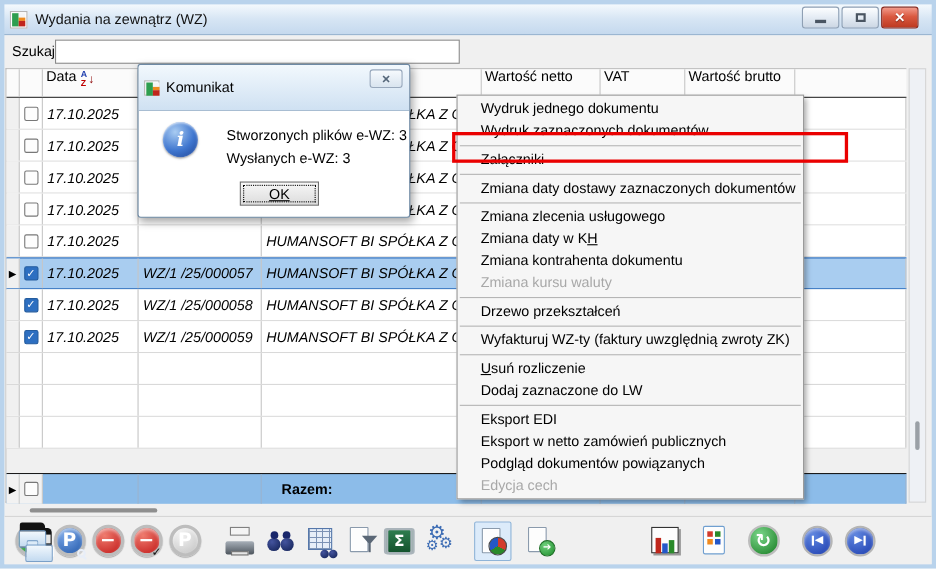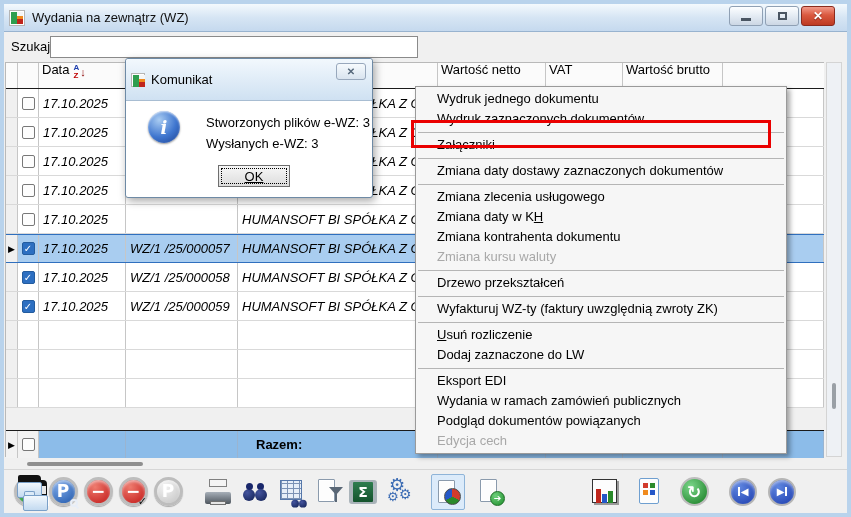--- a/index.html
+++ b/index.html
@@ -80,21 +80,21 @@
     color:#fff; font-family:"DejaVu Serif",serif; font-style:italic; font-weight:bold; font-size:18px;
     display:flex; align-items:center; justify-content:center; }
   .dlg-line { position:absolute; left:80px; font-size:13px; color:#000; }
   #dlg-line1 { top:56px; } #dlg-line2 { top:77px; }
   #ok-btn { position:absolute; left:92px; top:106px; width:72px; height:22px;
     background:linear-gradient(#f7f7f7,#dcdcdc); border:1px solid #6e6e6e;
     font-size:13px; text-decoration:underline; display:flex; align-items:center; justify-content:center;
     outline:1px dotted #000; outline-offset:-4px; }
 
   
-  #menu { position:absolute; left:411px; top:54px; width:372px; background:#f6f6f6;
+  #menu { position:absolute; left:411px; top:54px; width:316px; background:#f6f6f6;
     border:1px solid #9a9a9a; box-shadow:3px 3px 5px rgba(0,0,0,.35); z-index:40; padding:2px 0; }
   .menu-item { height:20px; line-height:20px; font-size:13px; color:#000; padding-left:21px; white-space:nowrap; overflow:hidden; }
   .menu-item.disabled { color:#a8a8a8; }
   .menu-item.highlighted { background:var(--hl); color:#fff; }
   .menu-sep { height:6px; position:relative; }
   .menu-sep::after { content:""; position:absolute; left:2px; right:2px; top:3px; height:1px; background:#b5b5b5; }
   .accel { text-decoration:underline; }
   #annotation { position:absolute; left:407px; top:88px; width:360px; height:28px;
     border:3px solid var(--ann); z-index:50; }
 
@@ -446,21 +446,21 @@
         <div class="menu-item disabled"><span>Zmiana kursu waluty</span></div>
         <div class="menu-sep"></div>
         <div class="menu-item"><span>Drzewo przekształceń</span></div>
         <div class="menu-sep"></div>
         <div class="menu-item"><span>Wyfakturuj WZ-ty (faktury uwzględnią zwroty ZK)</span></div>
         <div class="menu-sep"></div>
         <div class="menu-item"><span></span><span class="accel">U</span><span>suń rozliczenie</span></div>
         <div class="menu-item"><span>Dodaj zaznaczone do LW</span></div>
         <div class="menu-sep"></div>
         <div class="menu-item"><span>Eksport EDI</span></div>
-        <div class="menu-item"><span>Wydania w ramach zamówień publicznych</span></div>
+        <div class="menu-item"><span>Eksport w netto zamówień publicznych</span></div>
         <div class="menu-item"><span>Podgląd dokumentów powiązanych</span></div>
         <div class="menu-item disabled"><span>Edycja cech</span></div>
       </div>
     <div id="annotation"></div>
 
     <div id="toolbar">
         <div class="tb-btn circle c-green">
           <span class="ball">+</span>
         </div>
         <div class="tb-btn circle c-blue">

